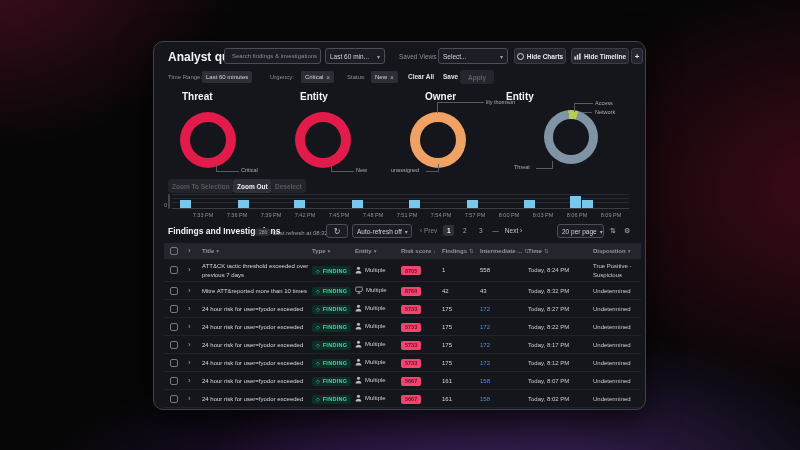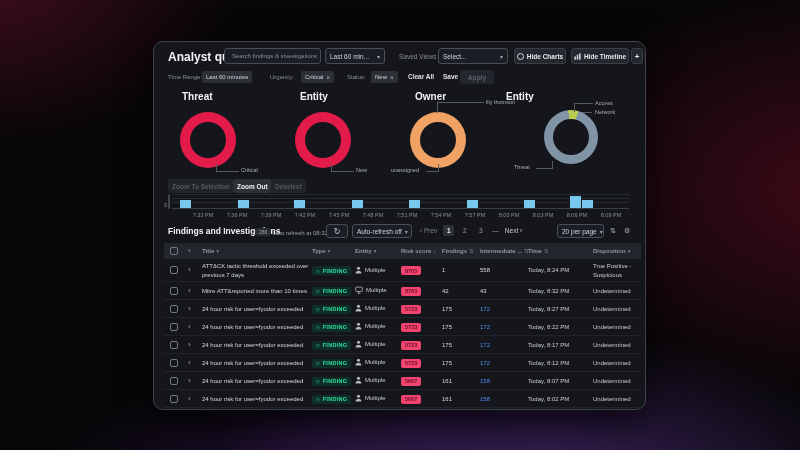--- a/index.html
+++ b/index.html
@@ -137,21 +137,21 @@
     <div class="chip" style="left:217px;top:29px;">
       <span>New</span>
       <span class="x">×</span>
     </div>
     <div class="linkish" style="left:254px;top:31px;">Clear All</div>
     <div class="linkish" style="left:289px;top:31px;">Save</div>
     <div class="applybtn" style="left:306px;top:28px;width:34px;">Apply</div>
 
     <div class="dtitle" style="left:28px;top:49px;">Threat</div>
     <div class="dtitle" style="left:146px;top:49px;">Entity</div>
-    <div class="dtitle" style="left:244px;top:49px;padding-left:17px;">Owner</div>
+    <div class="dtitle" style="left:254px;top:49px;padding-left:17px;">Owner</div>
     <div class="dtitle" style="left:352px;top:49px;">Entity</div>
 
     <div class="donut" style="left: 26px; top: 70px; background: rgb(227, 27, 74);"></div>
     <div class="donut" style="left: 141px; top: 70px; background: rgb(227, 27, 74);"></div>
     <div class="donut" style="left: 256px; top: 70px; background: rgb(240, 162, 101);"></div>
     <div class="donut small" style="left: 390px; top: 68px; background: conic-gradient(from -6deg, rgb(185, 204, 82) 0deg, rgb(185, 204, 82) 21.6deg, rgb(128, 148, 165) 21.6deg, rgb(128, 148, 165) 360deg);"></div>
 
     <div class="conn" style="left:62px;top:122px;width:22px;height:7px;border-left:1px solid #565b63;border-bottom:1px solid #565b63;"></div>
     <div class="dlabel" style="left:87px;top:125px;">Critical</div>
 

